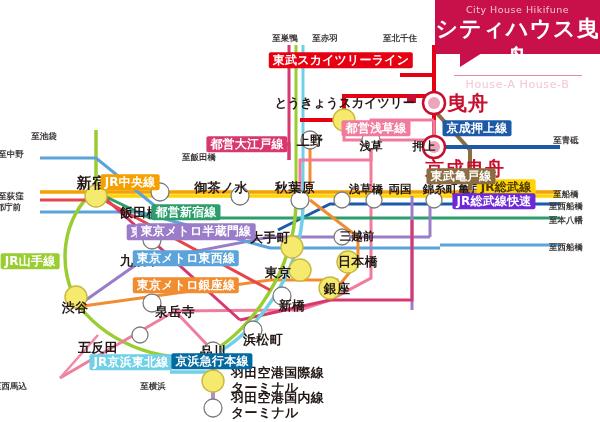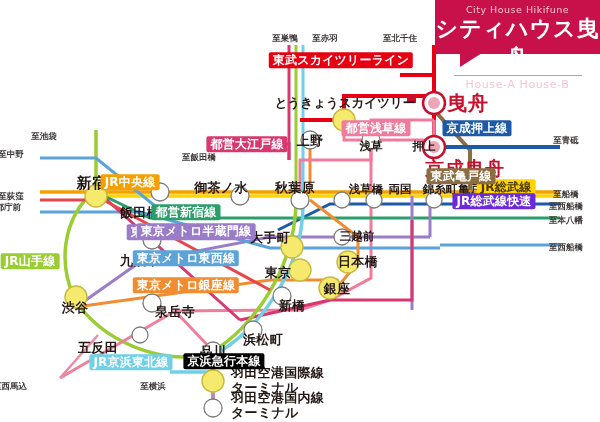--- a/index.html
+++ b/index.html
@@ -248,21 +248,21 @@
       <div class="chip" style="left: 376px; top: 128px; background: rgb(240, 123, 156); color: rgb(255, 255, 255); transform: translate(-50%, -50%);">都営浅草線</div>
       <div class="chip" style="left: 247px; top: 144px; background: rgb(214, 56, 111); color: rgb(255, 255, 255); transform: translate(-50%, -50%);">都営大江戸線</div>
       <div class="chip" style="left: 130px; top: 182px; background: rgb(245, 160, 0); color: rgb(255, 255, 255); transform: translate(-50%, -50%);">JR中央線</div>
       <div class="chip" style="left: 186px; top: 212px; background: rgb(44, 158, 107); color: rgb(255, 255, 255); transform: translate(-50%, -50%);">都営新宿線</div>
       <div class="chip" style="left: 186px; top: 232px; background: rgb(155, 124, 200); color: rgb(255, 255, 255); transform: translate(-50%, -50%);">東京メトロ半蔵門線</div>
       <div class="chip" style="left: 196px; top: 231px; background: rgb(155, 124, 200); color: rgb(255, 255, 255); transform: translate(-50%, -50%);">東京メトロ半蔵門線</div>
       <div class="chip" style="left: 186px; top: 258px; background: rgb(91, 163, 217); color: rgb(255, 255, 255); transform: translate(-50%, -50%);">東京メトロ東西線</div>
       <div class="chip" style="left: 186px; top: 285px; background: rgb(241, 141, 48); color: rgb(255, 255, 255); transform: translate(-50%, -50%);">東京メトロ銀座線</div>
       <div class="chip" style="left: 30px; top: 261px; background: rgb(154, 205, 50); color: rgb(255, 255, 255); transform: translate(-50%, -50%);">JR山手線</div>
       <div class="chip" style="left: 131px; top: 362px; background: rgb(111, 208, 232); color: rgb(255, 255, 255); transform: translate(-50%, -50%);">JR京浜東北線</div>
-      <div class="chip" style="left: 224px; top: 361px; background: #000000; color: rgb(255, 255, 255); transform: translate(-50%, -50%);">京浜急行本線</div>
+      <div class="chip" style="left: 212px; top: 361px; background: #0369a1; color: rgb(255, 255, 255); transform: translate(-50%, -50%);">京浜急行本線</div>
       <div class="chip" style="left: 506px; top: 187px; background: rgb(255, 212, 0); color: rgb(77, 57, 0); transform: translate(-50%, -50%);">JR総武線</div>
       <div class="chip" style="left: 494px; top: 201px; background: #6d28d9; color: rgb(255, 255, 255); transform: translate(-50%, -50%);">JR総武線快速</div>
       <div class="chip" style="left: 461px; top: 176px; background: rgb(139, 109, 67); color: rgb(255, 255, 255); transform: translate(-50%, -50%);">東武亀戸線</div>
     </div>
   <div id="dir-layer">
       <div class="lbl dir" style="left: 285px; top: 38px; transform: translate(-50%, -50%);">至巣鴨</div>
       <div class="lbl dir" style="left: 325px; top: 38px; transform: translate(-50%, -50%);">至赤羽</div>
       <div class="lbl dir" style="left: 400px; top: 38px; transform: translate(-50%, -50%);">至北千住</div>
       <div class="lbl dir" style="left: 44px; top: 136px; transform: translate(-50%, -50%);">至池袋</div>
       <div class="lbl dir" style="left: 11px; top: 154px; transform: translate(-50%, -50%);">至中野</div>

